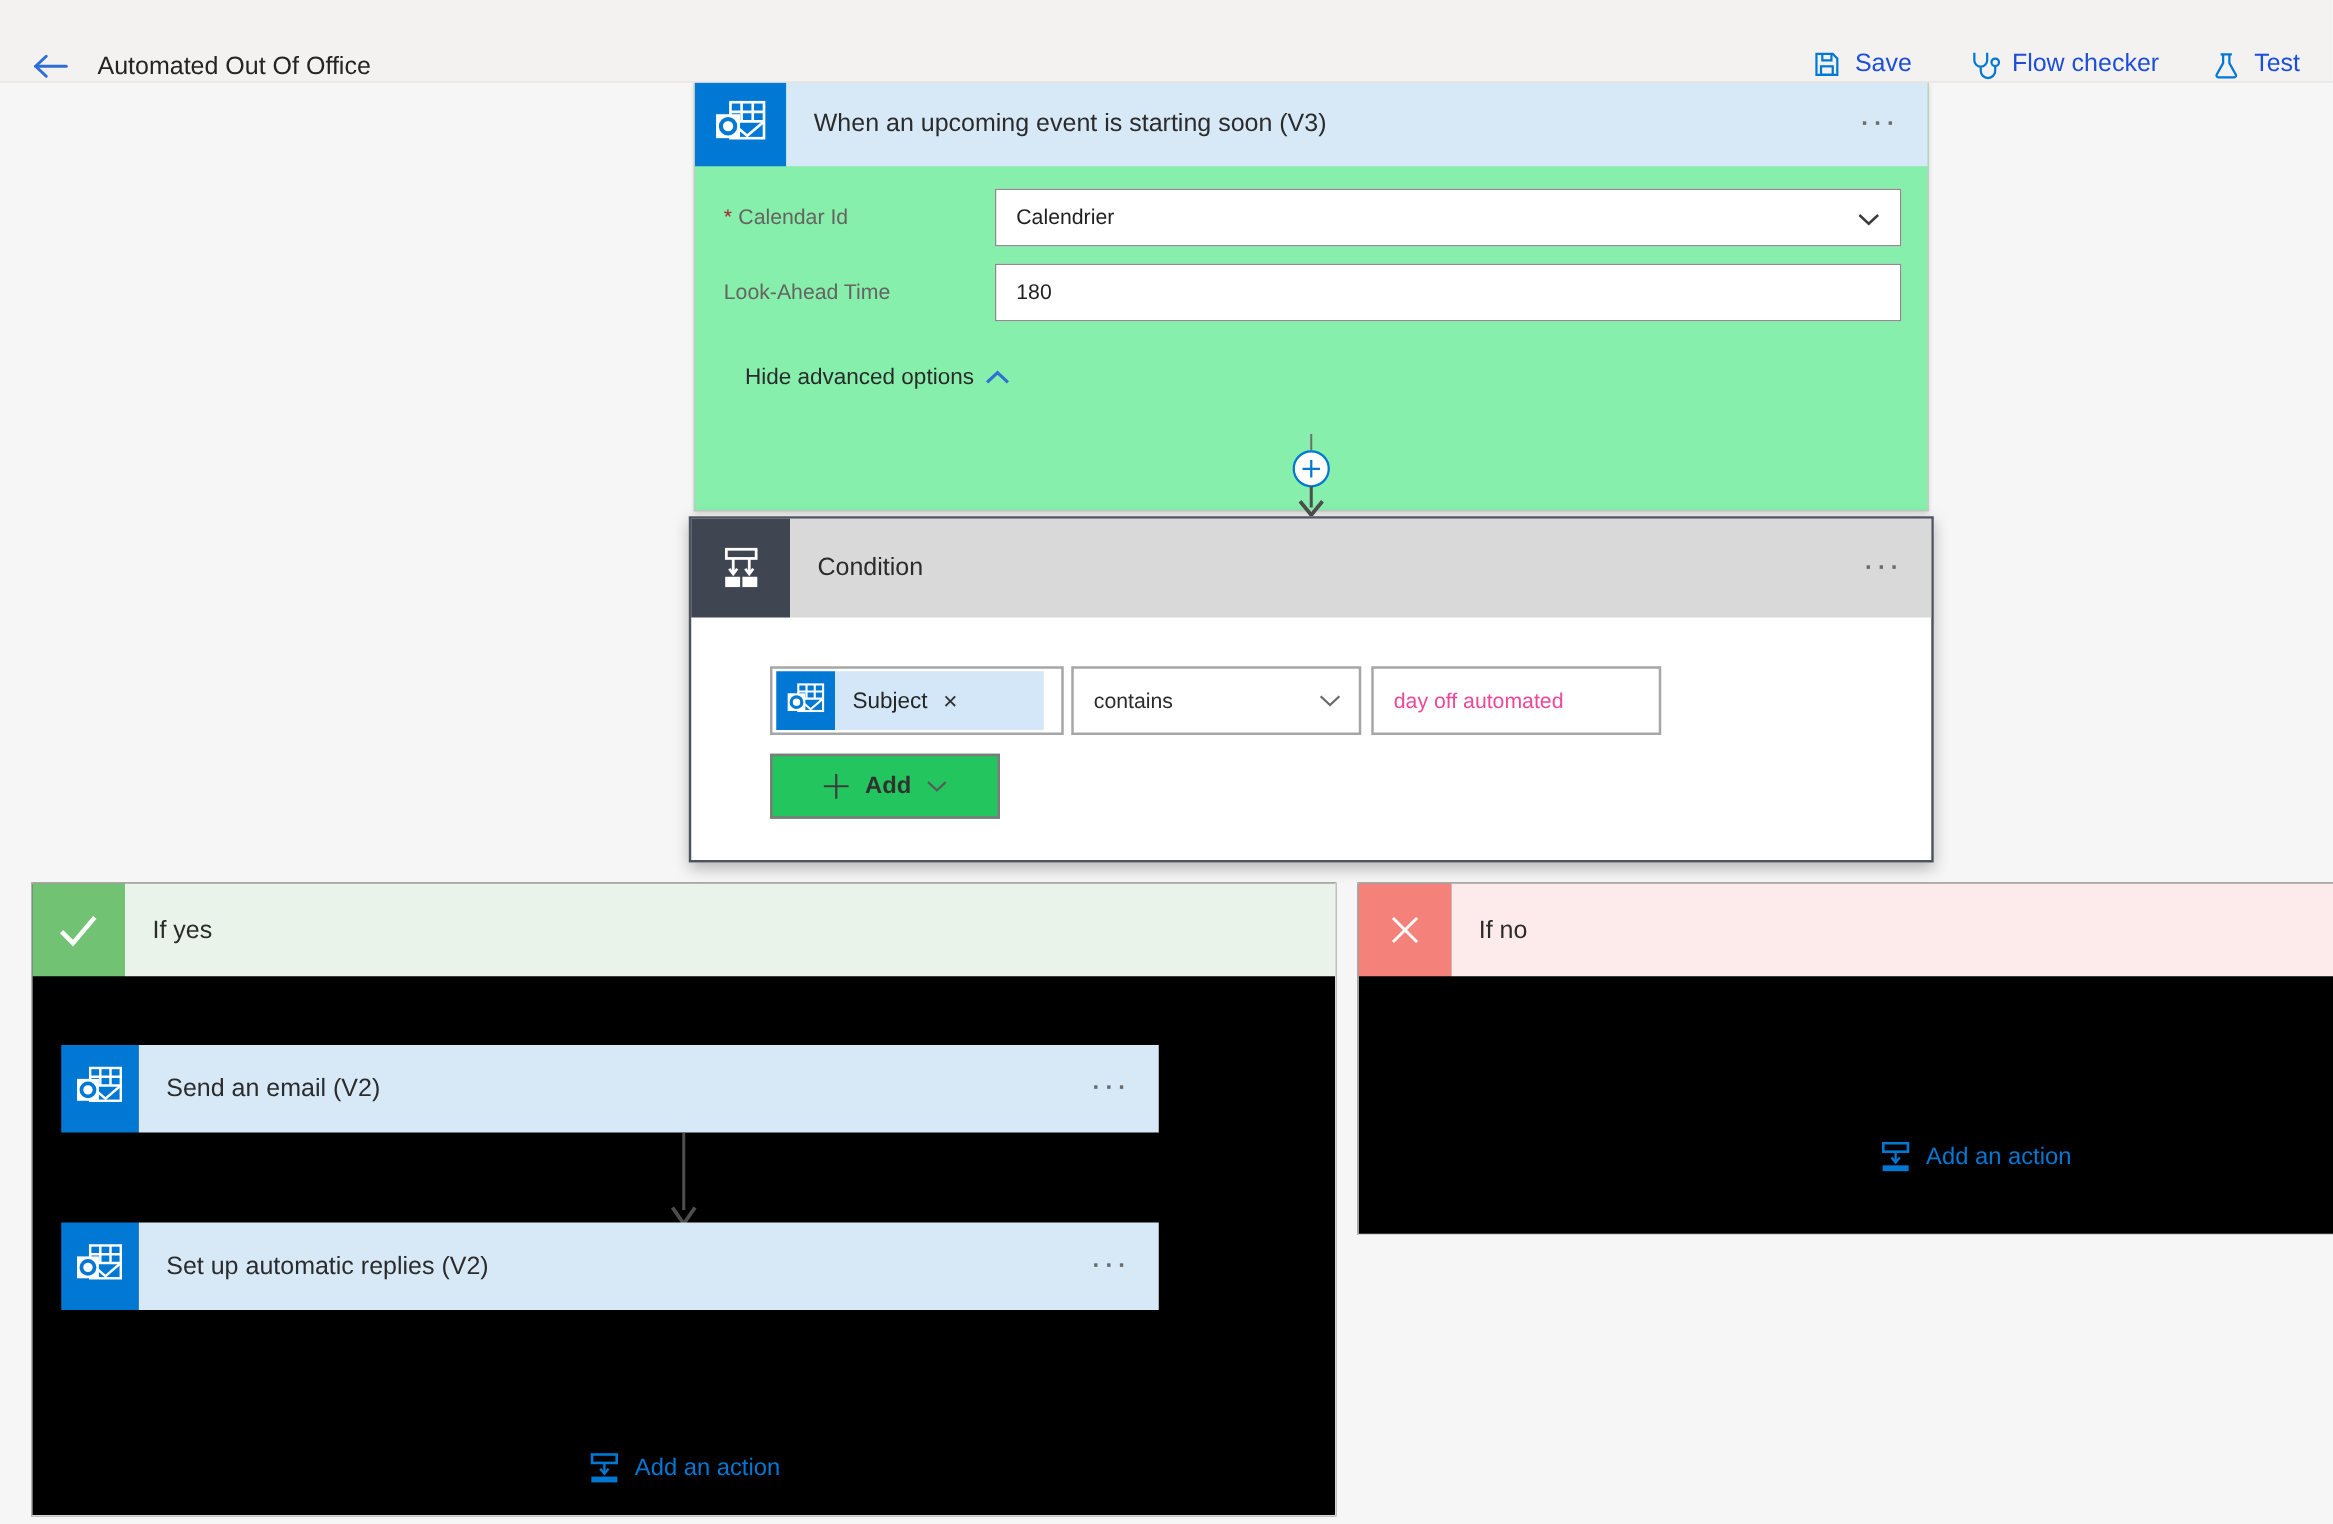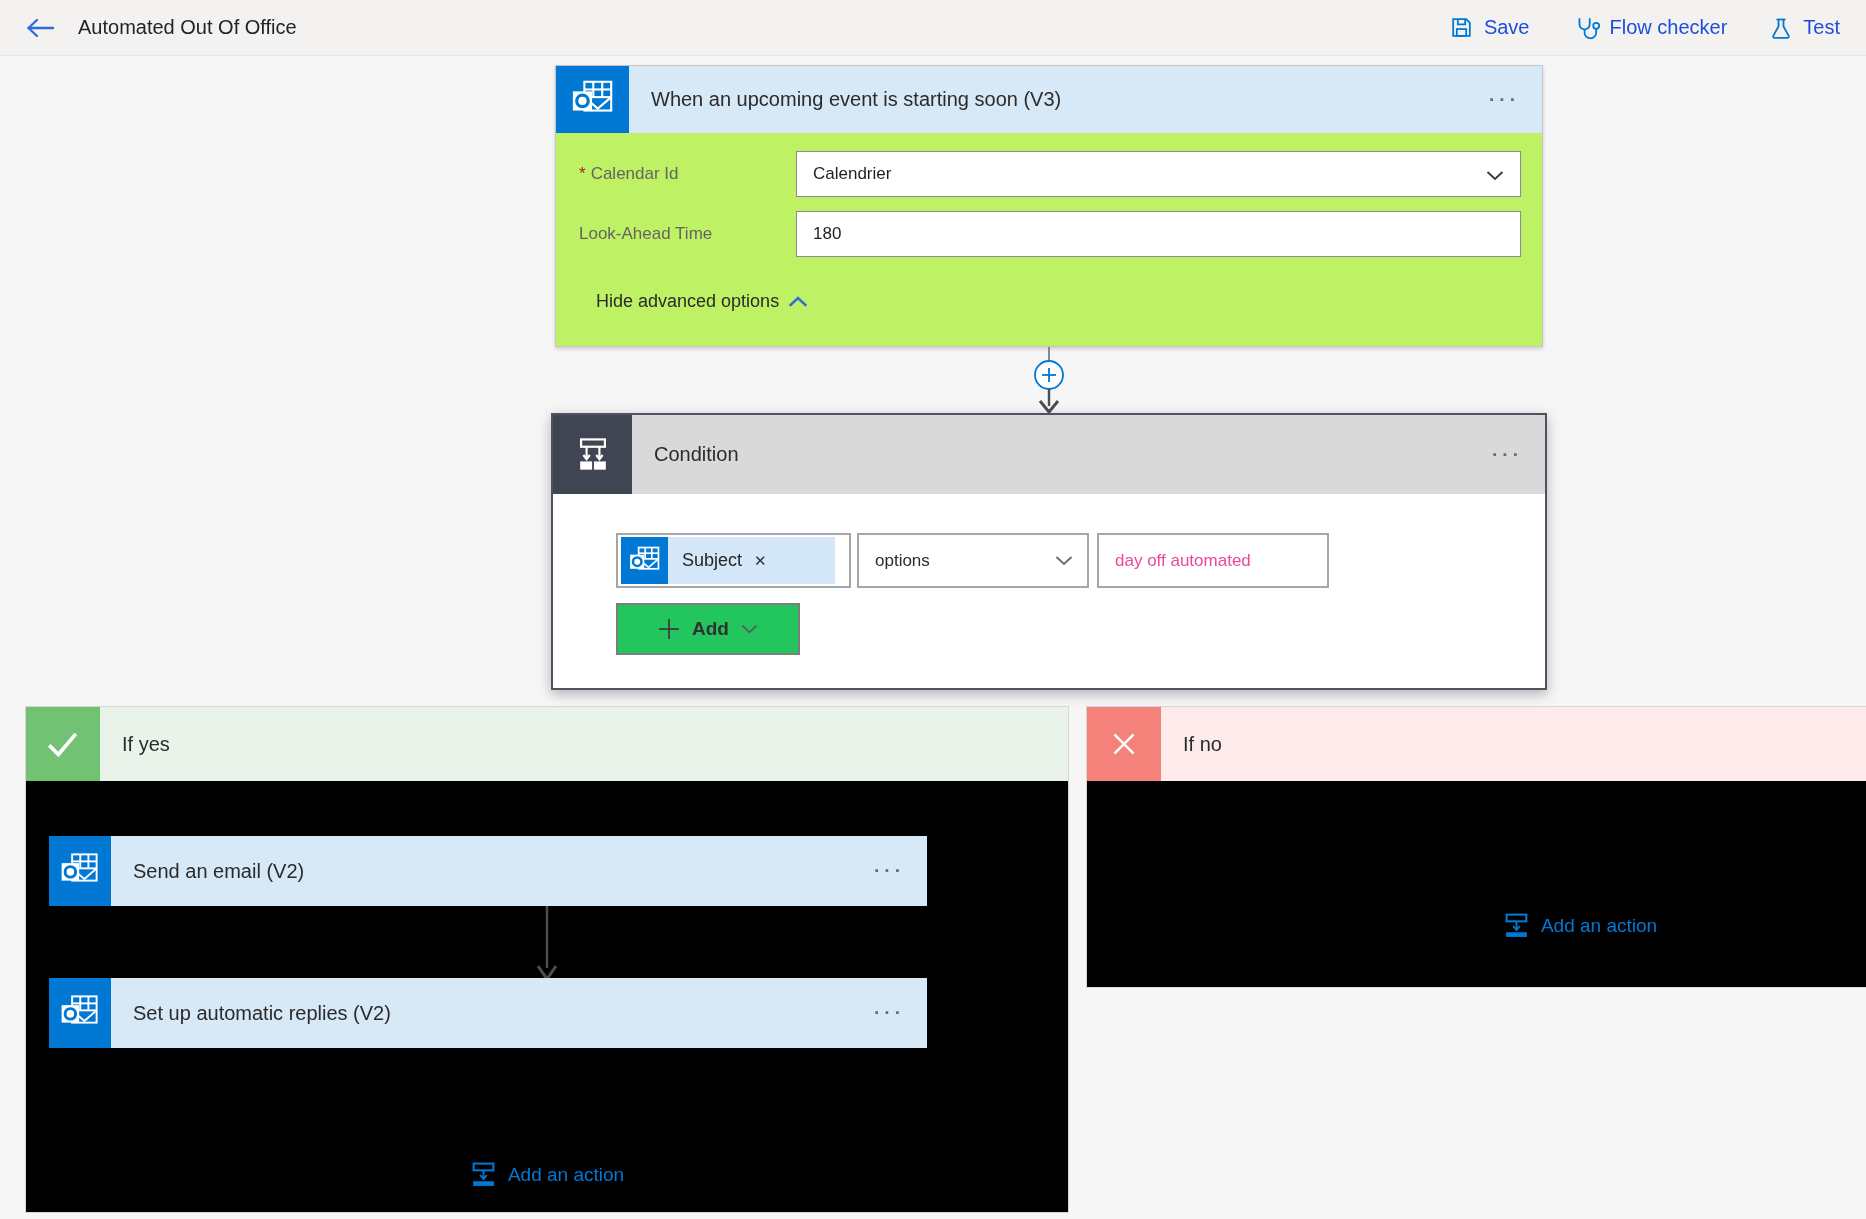--- a/index.html
+++ b/index.html
@@ -1,37 +1,37 @@
 <!DOCTYPE html>
 <html><head>
 <meta charset="utf-8">
 <style>
   * { margin:0; padding:0; box-sizing:border-box; }
   html,body { width:1866px; height:1219px; overflow:hidden;
     font-family:"Liberation Sans","DejaVu Sans",sans-serif; background:#f6f6f6; }
   [data-interactable="true"] { cursor:pointer; }
 
   
-  .topbar { position:absolute; left:0; top:0; width:1866px; height:56px;
+  .topbar { position:absolute; left:0; top:0; width:1866px; height:66px;
     background:#f3f2f1; border-bottom:1px solid #e6e4e2;
-    display:flex; align-items:center; z-index:50; }
+    display:flex; align-items:flex-end; z-index:50; }
   .tb-back { margin-left:24px; display:flex; align-items:center; }
   .tb-title { margin-left:22px; font-size:20px; color:#242424; }
   .tb-actions { margin-left:auto; display:flex; align-items:center; gap:42px; padding-right:26px; }
   .tb-btn { display:flex; align-items:center; gap:10px; font-size:20px; color:#1d4ed8; }
 
   
   .abs { position:absolute; }
   .card-header { display:flex; align-items:center; height:100%; }
   .icon-sq { height:100%; display:flex; align-items:center; justify-content:center; flex:none; }
   .hdr-title { flex:1; padding-left:22px; font-size:20px; color:#2b2b2b; white-space:nowrap; overflow:hidden; }
   .hdr-menu { padding-right:22px; font-size:19px; font-weight:700; letter-spacing:4px; color:#6b6b6b; }
 
   
-  .trigger-card { left:555px; top:65px; width:988px; height:282px; background:#bef264;
+  .trigger-card { left:555px; top:65px; width:988px; height:344px; background:#86efac;
     border:1px solid #c8c6c4; box-shadow:0 1.5px 4px rgba(0,0,0,.16); }
   .trigger-head { position:absolute; left:0; top:0; width:100%; height:67px; }
   .blue-sq { background:#0078d4; }
   .lightblue-bg { background:#d7e8f7; height:100%; display:flex; align-items:center; flex:1; }
   .field-label { position:absolute; left:23px; height:46px; line-height:46px;
     font-size:17px; color:#666461; white-space:nowrap; }
   .req { color:#a4262c; margin-right:5px; }
   .field-input { position:absolute; left:240px; width:725px; height:46px; background:#fff;
     border:1px solid #8c8c8c; display:flex; align-items:center;
     padding:0 46px 0 16px; font-size:17px; color:#1f1f1f; }
@@ -226,21 +226,21 @@
         <circle cx="13" cy="25" r="6" fill="none" stroke="#0078d4" stroke-width="3.6"></circle>
       </svg>
     </div>
     <div class="subj-chip" data-interactable="true">
       <span class="lbl" data-interactable="false">Subject</span>
       <span class="chip-x" data-interactable="true">✕</span>
     </div>
   </div>
 
   <div class="cond-box op-box" data-interactable="true">
-    <span data-interactable="false">options</span>
+    <span data-interactable="false">contains</span>
     <svg data-interactable="false" viewBox="0 0 18 10" width="18" height="11">
       <polyline points="1.5,1.5 9,8.5 16.5,1.5" fill="none" stroke="#6a6a6a" stroke-width="1.8"></polyline>
     </svg>
   </div>
 
   <div class="cond-box val-box" data-interactable="true">
     <span data-interactable="false">day off automated</span>
   </div>
 
   <div class="add-btn" data-interactable="true">

